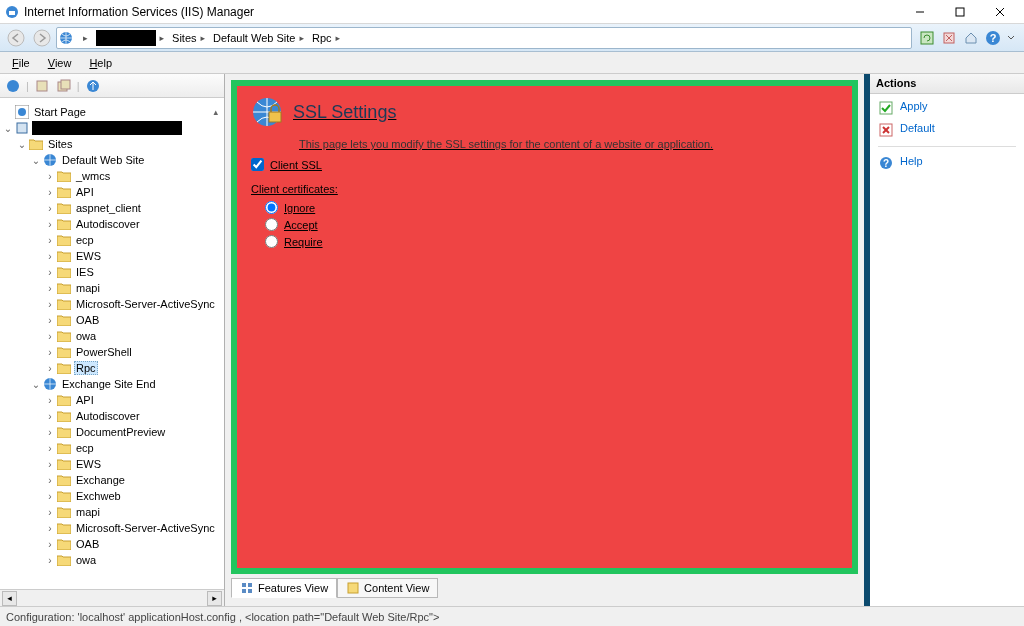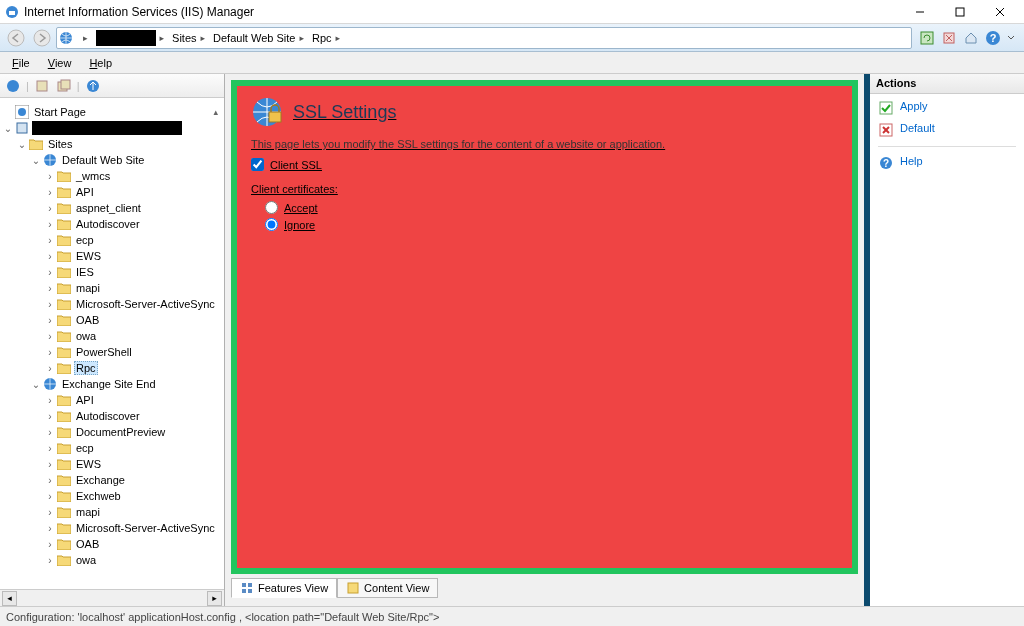--- a/index.html
+++ b/index.html
@@ -133,21 +133,21 @@
 .content-card {
   flex:1;
   background:#ef4444;
   border:6px solid #22c55e;
   padding: 10px 14px;
   overflow:auto;
   text-decoration:underline;
 }
 .page-title-row { display:flex; align-items:center; gap:10px; margin-bottom:10px; }
 .page-title-row .big { font-size: 18px; color:#1b3a57; }
-.desc { margin-bottom: 8px; color:#333; }
+.desc { margin-bottom: 8px; color:#333;margin-left:48px; }
 .chk-row { display:flex; align-items:center; gap:6px; margin-bottom:12px; }
 .chk-row input { accent-color:#0066cc; }
 .group-label { margin-bottom:6px; }
 .radio-row { display:flex; align-items:center; gap:6px; margin-left:14px; margin-bottom:4px; }
 .view-tabs {
   height: 22px;
   display:flex; align-items:flex-start; gap:0; margin-top:4px;
 }
 .view-tab {
   height:20px; display:flex; align-items:center; gap:4px;
@@ -618,26 +618,30 @@
         </span>
         <span class="big">SSL Settings</span>
       </div>
       <div class="desc">This page lets you modify the SSL settings for the content of a website or application.</div>
       <label class="chk-row">
         <input type="checkbox" checked="" style="">
         <span>Client SSL</span>
       </label>
       <div class="group-label">Client certificates:</div>
       <label class="radio-row">
+        <input type="radio" name="cc" checked="" style="">
+        <span>Ignore</span>
+      </label>
+      <label class="radio-row">
         <input type="radio" name="cc" style="">
         <span>Accept</span>
       </label>
       <label class="radio-row">
-        <input type="radio" name="cc" checked="" style="">
-        <span>Ignore</span>
+        <input type="radio" name="cc" style="">
+        <span>Require</span>
       </label>
     </div>
     <div class="view-tabs">
       <div class="view-tab active">
         <span class="vicon">
             <svg width="12" height="12">
               <rect x="1" y="1" width="4" height="4" fill="#5a8bc4"></rect>
               <rect x="7" y="1" width="4" height="4" fill="#5a8bc4"></rect>
               <rect x="1" y="7" width="4" height="4" fill="#5a8bc4"></rect>
               <rect x="7" y="7" width="4" height="4" fill="#5a8bc4"></rect>

